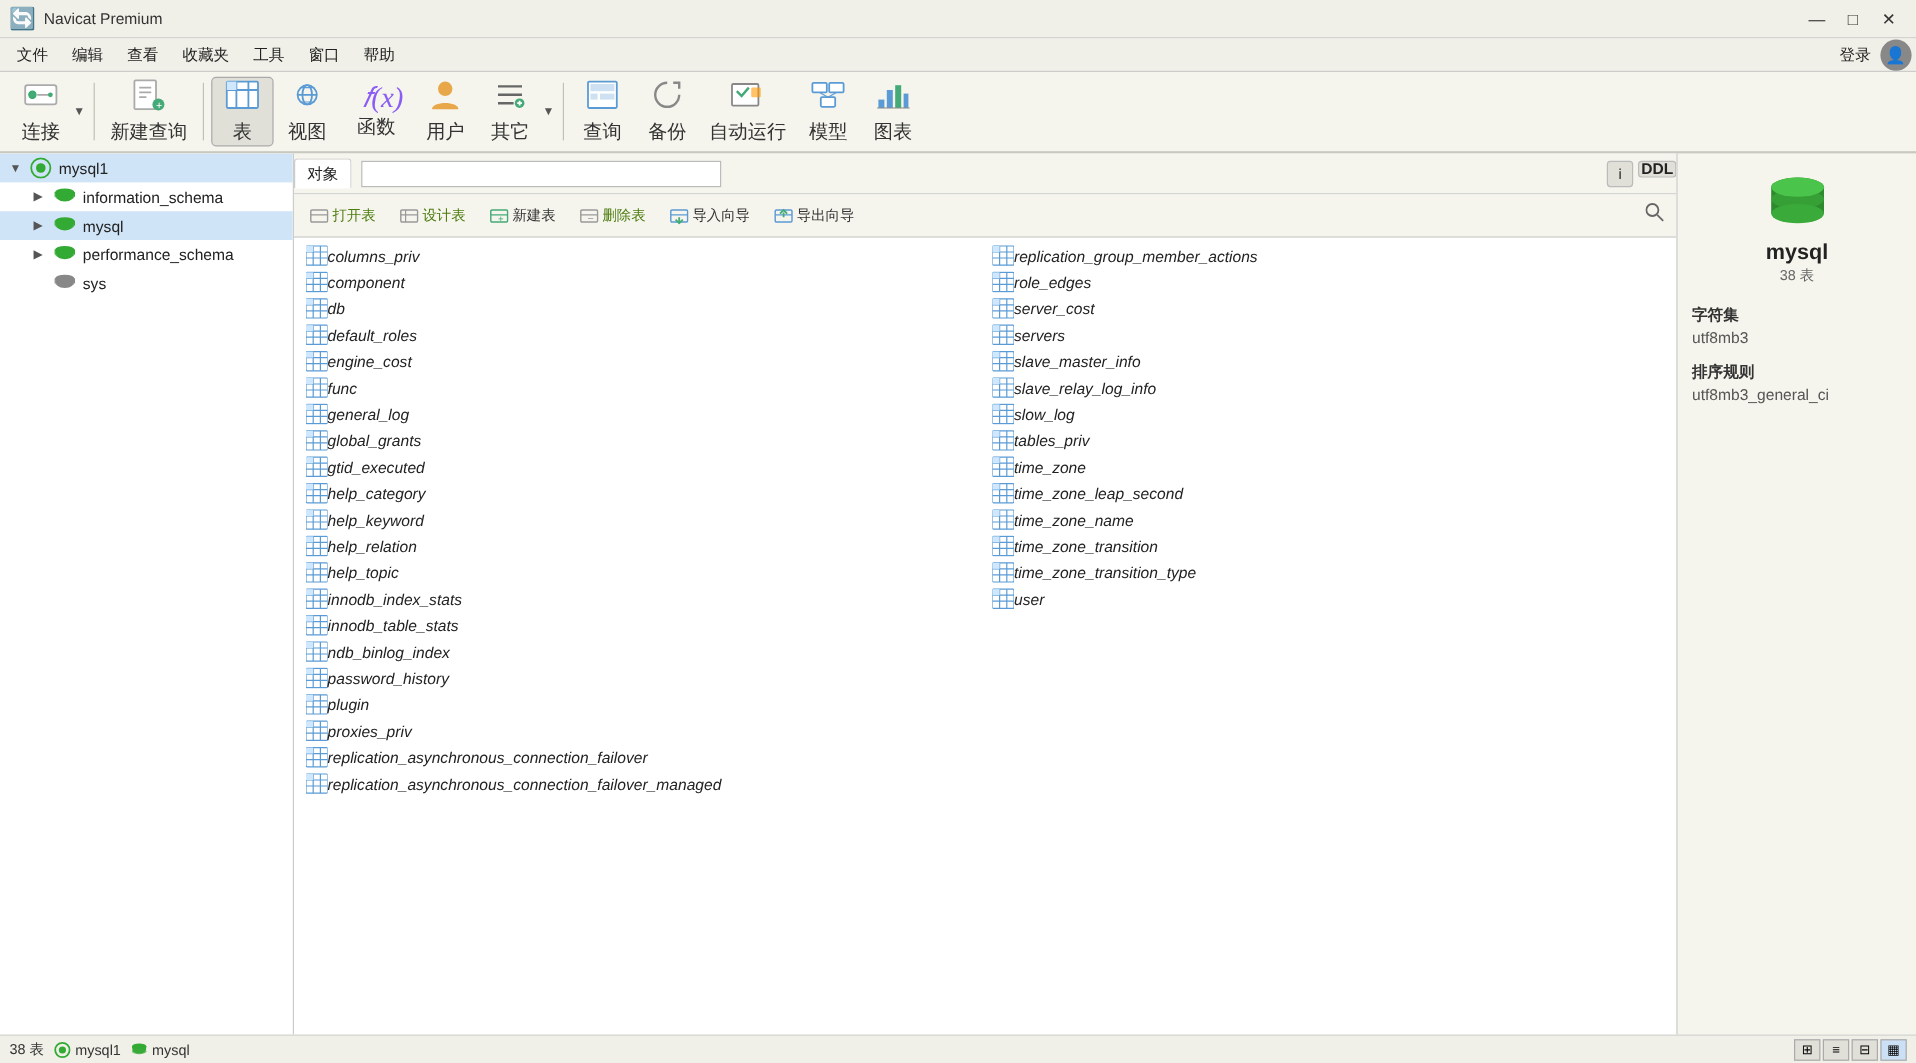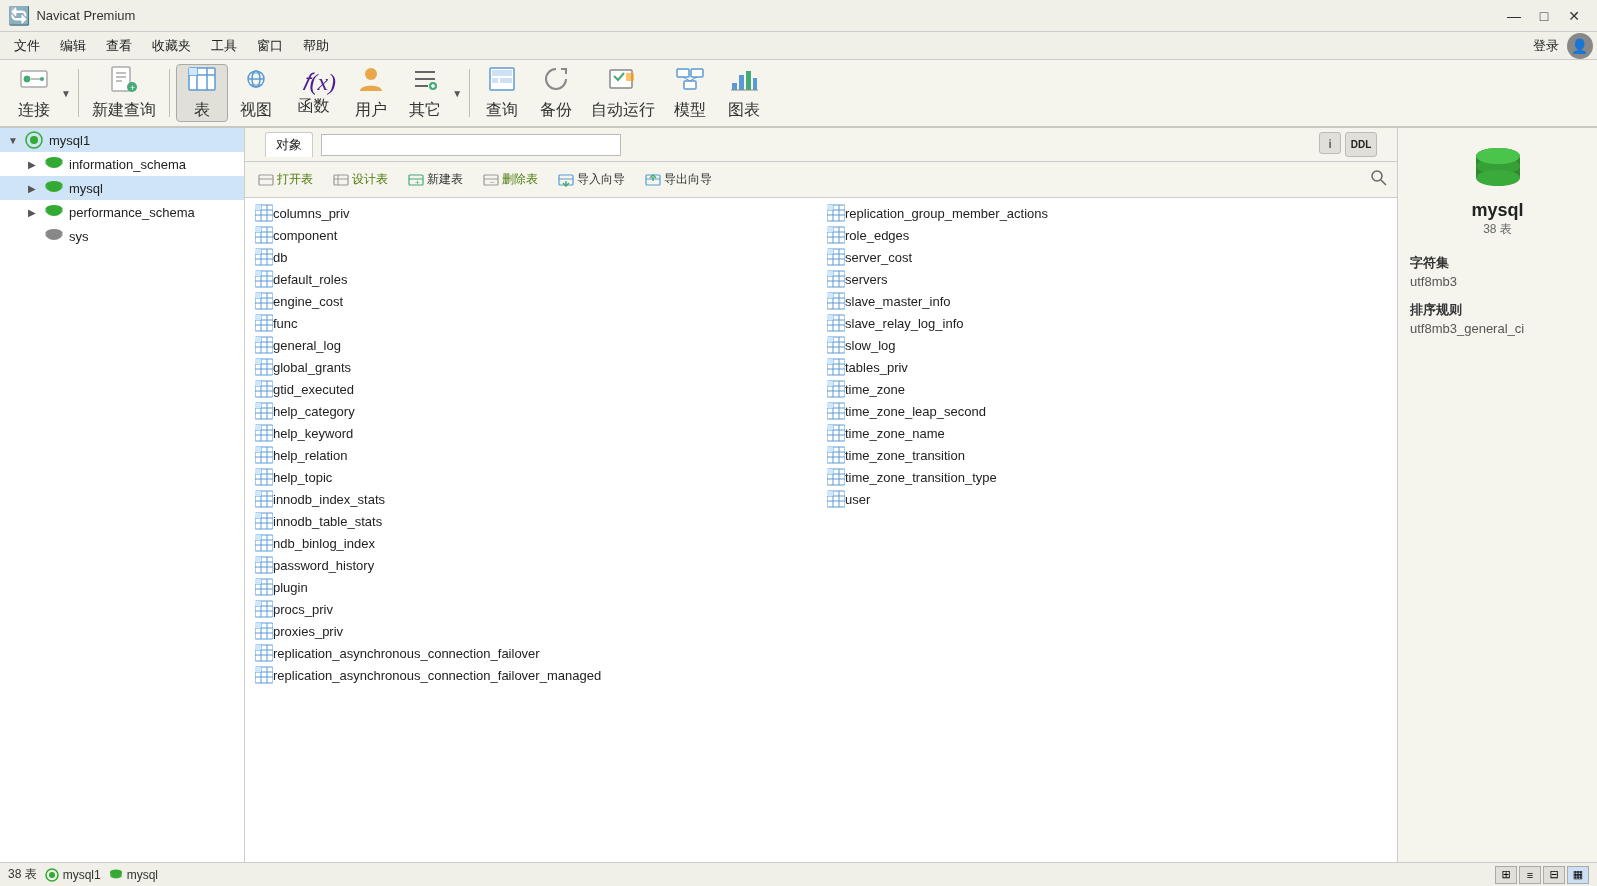--- a/index.html
+++ b/index.html
@@ -30,33 +30,33 @@
     #sidebar { width: 245px; background: #fff; border-right: 1px solid #ccc; overflow-y: auto; flex-shrink: 0; }
     .tree-item { display: flex; align-items: center; padding: 3px 8px; cursor: pointer; white-space: nowrap; }
     .tree-item.selected { background: #d0e4f7; }
     .tree-arrow { width: 16px; font-size: 10px; color: #555; }
     .tree-label { font-size: 13px; }
 
     
     #content { flex: 1; display: flex; flex-direction: column; background: #fff; overflow: hidden; }
 
     
-    #content-header { background: #f5f5ed; border-bottom: 1px solid #ccc; display: flex; align-items: center; padding: 4px 20px; justify-content: space-between; }
+    #content-header { background: #f5f5ed; border-bottom: 1px solid #ccc; display: flex; align-items: center; padding: 4px 0; justify-content: space-between; }
 
     
     #actionbar { height: 36px; background: #f5f5ed; border-bottom: 1px solid #ccc; display: flex; align-items: center; padding: 0 4px; gap: 2px; }
     .action-btn { display: flex; align-items: center; gap: 3px; padding: 3px 8px; font-size: 12px; cursor: pointer; border: 1px solid transparent; border-radius: 3px; color: #333; background: transparent; }
     .action-btn.disabled { color: #4d7c0f; cursor: default; }
     .search-icon-btn { margin-left: auto; font-size: 16px; cursor: pointer; padding: 2px 6px; }
 
     
     #table-list-area { flex: 1; overflow-y: auto; padding: 4px; display: flex; }
     .table-columns { display: flex; flex: 1; gap: 0; }
     .table-column { flex: 1; }
-    .table-row-item { display: flex; align-items: center; padding: 2px 6px; cursor: pointer; border-radius: 2px; }
+    .table-row-item { display: flex; align-items: center; padding: 2px 6px; cursor: pointer; border-radius: 2px; font-style: italic; }
     .table-name { font-size: 13px; white-space: nowrap; }
 
     
     #right-panel { width: 200px; background: #f5f5ed; border-left: 1px solid #ccc; padding: 16px 12px; }
     .right-db-icon-wrap { display: flex; flex-direction: column; align-items: center; margin-bottom: 16px; }
     .right-db-name { font-size: 18px; font-weight: bold; margin-top: 4px; }
     .right-db-count { font-size: 12px; color: #666; }
     .right-section { margin-bottom: 12px; }
     .right-section-label { font-size: 13px; color: #333; font-weight: bold; margin-bottom: 2px; }
     .right-section-value { font-size: 13px; color: #555; }
@@ -154,21 +154,21 @@
           <ellipse cx="15" cy="14" rx="4" ry="8" fill="none" stroke="#5b9bd5" stroke-width="1.5"></ellipse>
           <line x1="7" y1="14" x2="23" y2="14" stroke="#5b9bd5" stroke-width="1.5"></line>
           <line x1="9" y1="8" x2="21" y2="8" stroke="#5b9bd5" stroke-width="1"></line>
           <line x1="9" y1="20" x2="21" y2="20" stroke="#5b9bd5" stroke-width="1"></line>
         </svg>
     </span>
     <span class="tb-label">视图</span>
   </div>
 
   <div class="toolbar-btn">
-    <span class="tb-icon" style="font-size:24px;font-style:italic;font-family:serif;color:#4c1d95;margin-left:11px;">𝑓(x)</span>
+    <span class="tb-icon" style="font-size:24px;font-style:italic;font-family:serif;color:#8b5cf6;margin-left:11px;">𝑓(x)</span>
     <span class="tb-label">函数</span>
   </div>
 
   <div class="toolbar-btn">
     <span class="tb-icon">
       <svg width="30" height="28" viewBox="0 0 30 28">
           <circle cx="15" cy="9" r="6" fill="#e8a84a"></circle>
           <path d="M4 26c0-7 22-7 22 0" fill="#e8a84a"></path>
         </svg>
     </span>
@@ -315,21 +315,21 @@
     </div>
   </div>
 
   <div id="content">
 
     <div id="content-header">
       <span style="font-size:13px;padding:3px 10px;background:#fff;border:1px solid #ccc;border-bottom:none;border-radius:3px 3px 0 0;">对象</span>
       <input type="text" style="margin-left: 8px; height: 22px; width: 300px; border: 1px solid rgb(187, 187, 187); padding: 1px 6px; font-size: 12px;">
       <div style="margin-left:auto;display:flex;gap:4px;">
         <span style="width:22px;height:22px;border:1px solid #bbb;border-radius:3px;display:flex;align-items:center;justify-content:center;cursor:pointer;font-size:12px;background:#e0e0d8;">ℹ</span>
-        <span style="width:32px;height:25px;border:1px solid #bbb;border-radius:3px;display:flex;align-items:center;justify-content:center;cursor:pointer;font-size:10px;background:#e0e0d8;font-weight:bold;">DDL</span>
+        <span style="width:32px;height:14px;border:1px solid #bbb;border-radius:3px;display:flex;align-items:center;justify-content:center;cursor:pointer;font-size:13px;background:#e0e0d8;font-weight:bold;">DDL</span>
       </div>
     </div>
 
     <div id="actionbar">
 
       <div class="action-btn disabled">
         <svg width="16" height="14" viewBox="0 0 16 14">
             <rect x="1" y="2" width="14" height="10" rx="1" fill="none" stroke="#999" stroke-width="1.2"></rect>
             <line x1="1" y1="6" x2="15" y2="6" stroke="#999" stroke-width="1"></line>
           </svg>
@@ -594,31 +594,20 @@
             </div>
             <div class="table-row-item">
               <svg class="tbl-icon" width="18" height="16" viewBox="0 0 18 16">
     <rect x="0" y="0" width="18" height="16" rx="1" fill="white" stroke="#5b9bd5" stroke-width="1"></rect>
     <line x1="0" y1="5" x2="18" y2="5" stroke="#5b9bd5" stroke-width="1"></line>
     <line x1="0" y1="10" x2="18" y2="10" stroke="#5b9bd5" stroke-width="1"></line>
     <line x1="6" y1="0" x2="6" y2="16" stroke="#5b9bd5" stroke-width="1"></line>
     <line x1="12" y1="0" x2="12" y2="16" stroke="#5b9bd5" stroke-width="1"></line>
     <rect x="0" y="0" width="6" height="5" fill="#d0e8ff"></rect>
   </svg>
-              <span class="table-name">procs_priv</span>
-            </div>
-            <div class="table-row-item">
-              <svg class="tbl-icon" width="18" height="16" viewBox="0 0 18 16">
-    <rect x="0" y="0" width="18" height="16" rx="1" fill="white" stroke="#5b9bd5" stroke-width="1"></rect>
-    <line x1="0" y1="5" x2="18" y2="5" stroke="#5b9bd5" stroke-width="1"></line>
-    <line x1="0" y1="10" x2="18" y2="10" stroke="#5b9bd5" stroke-width="1"></line>
-    <line x1="6" y1="0" x2="6" y2="16" stroke="#5b9bd5" stroke-width="1"></line>
-    <line x1="12" y1="0" x2="12" y2="16" stroke="#5b9bd5" stroke-width="1"></line>
-    <rect x="0" y="0" width="6" height="5" fill="#d0e8ff"></rect>
-  </svg>
               <span class="table-name">proxies_priv</span>
             </div>
             <div class="table-row-item">
               <svg class="tbl-icon" width="18" height="16" viewBox="0 0 18 16">
     <rect x="0" y="0" width="18" height="16" rx="1" fill="white" stroke="#5b9bd5" stroke-width="1"></rect>
     <line x1="0" y1="5" x2="18" y2="5" stroke="#5b9bd5" stroke-width="1"></line>
     <line x1="0" y1="10" x2="18" y2="10" stroke="#5b9bd5" stroke-width="1"></line>
     <line x1="6" y1="0" x2="6" y2="16" stroke="#5b9bd5" stroke-width="1"></line>
     <line x1="12" y1="0" x2="12" y2="16" stroke="#5b9bd5" stroke-width="1"></line>
     <rect x="0" y="0" width="6" height="5" fill="#d0e8ff"></rect>

